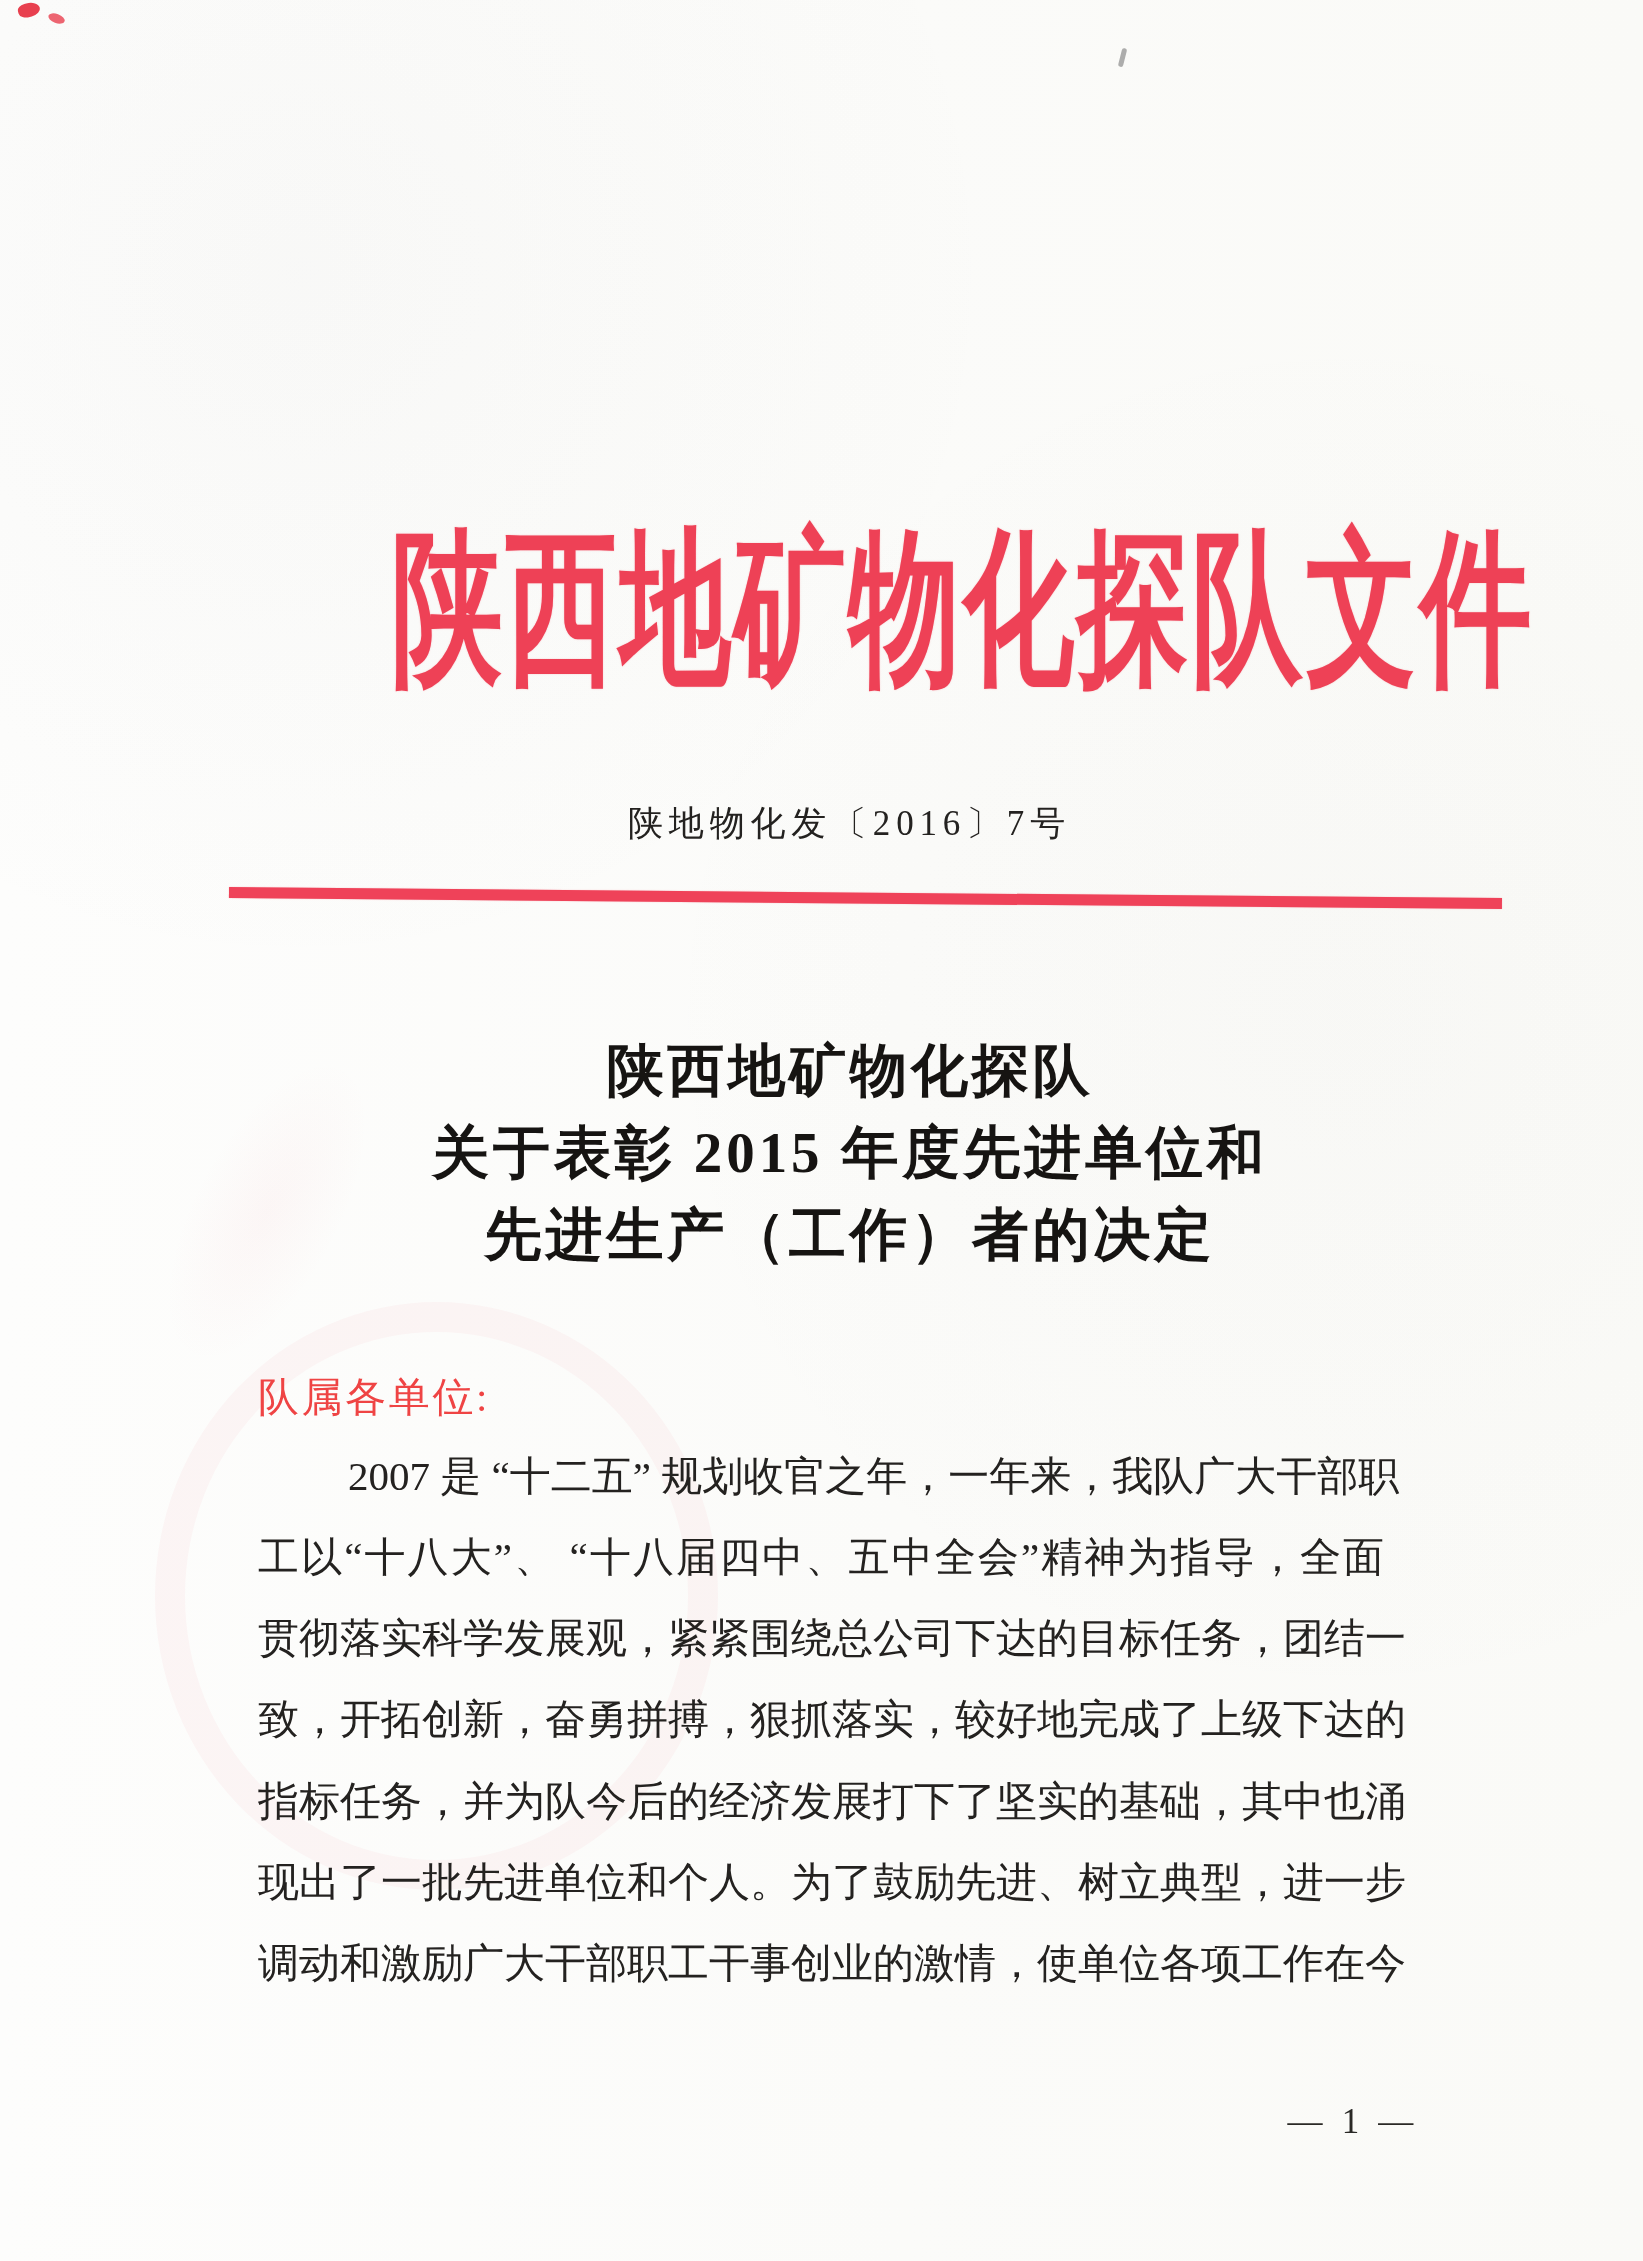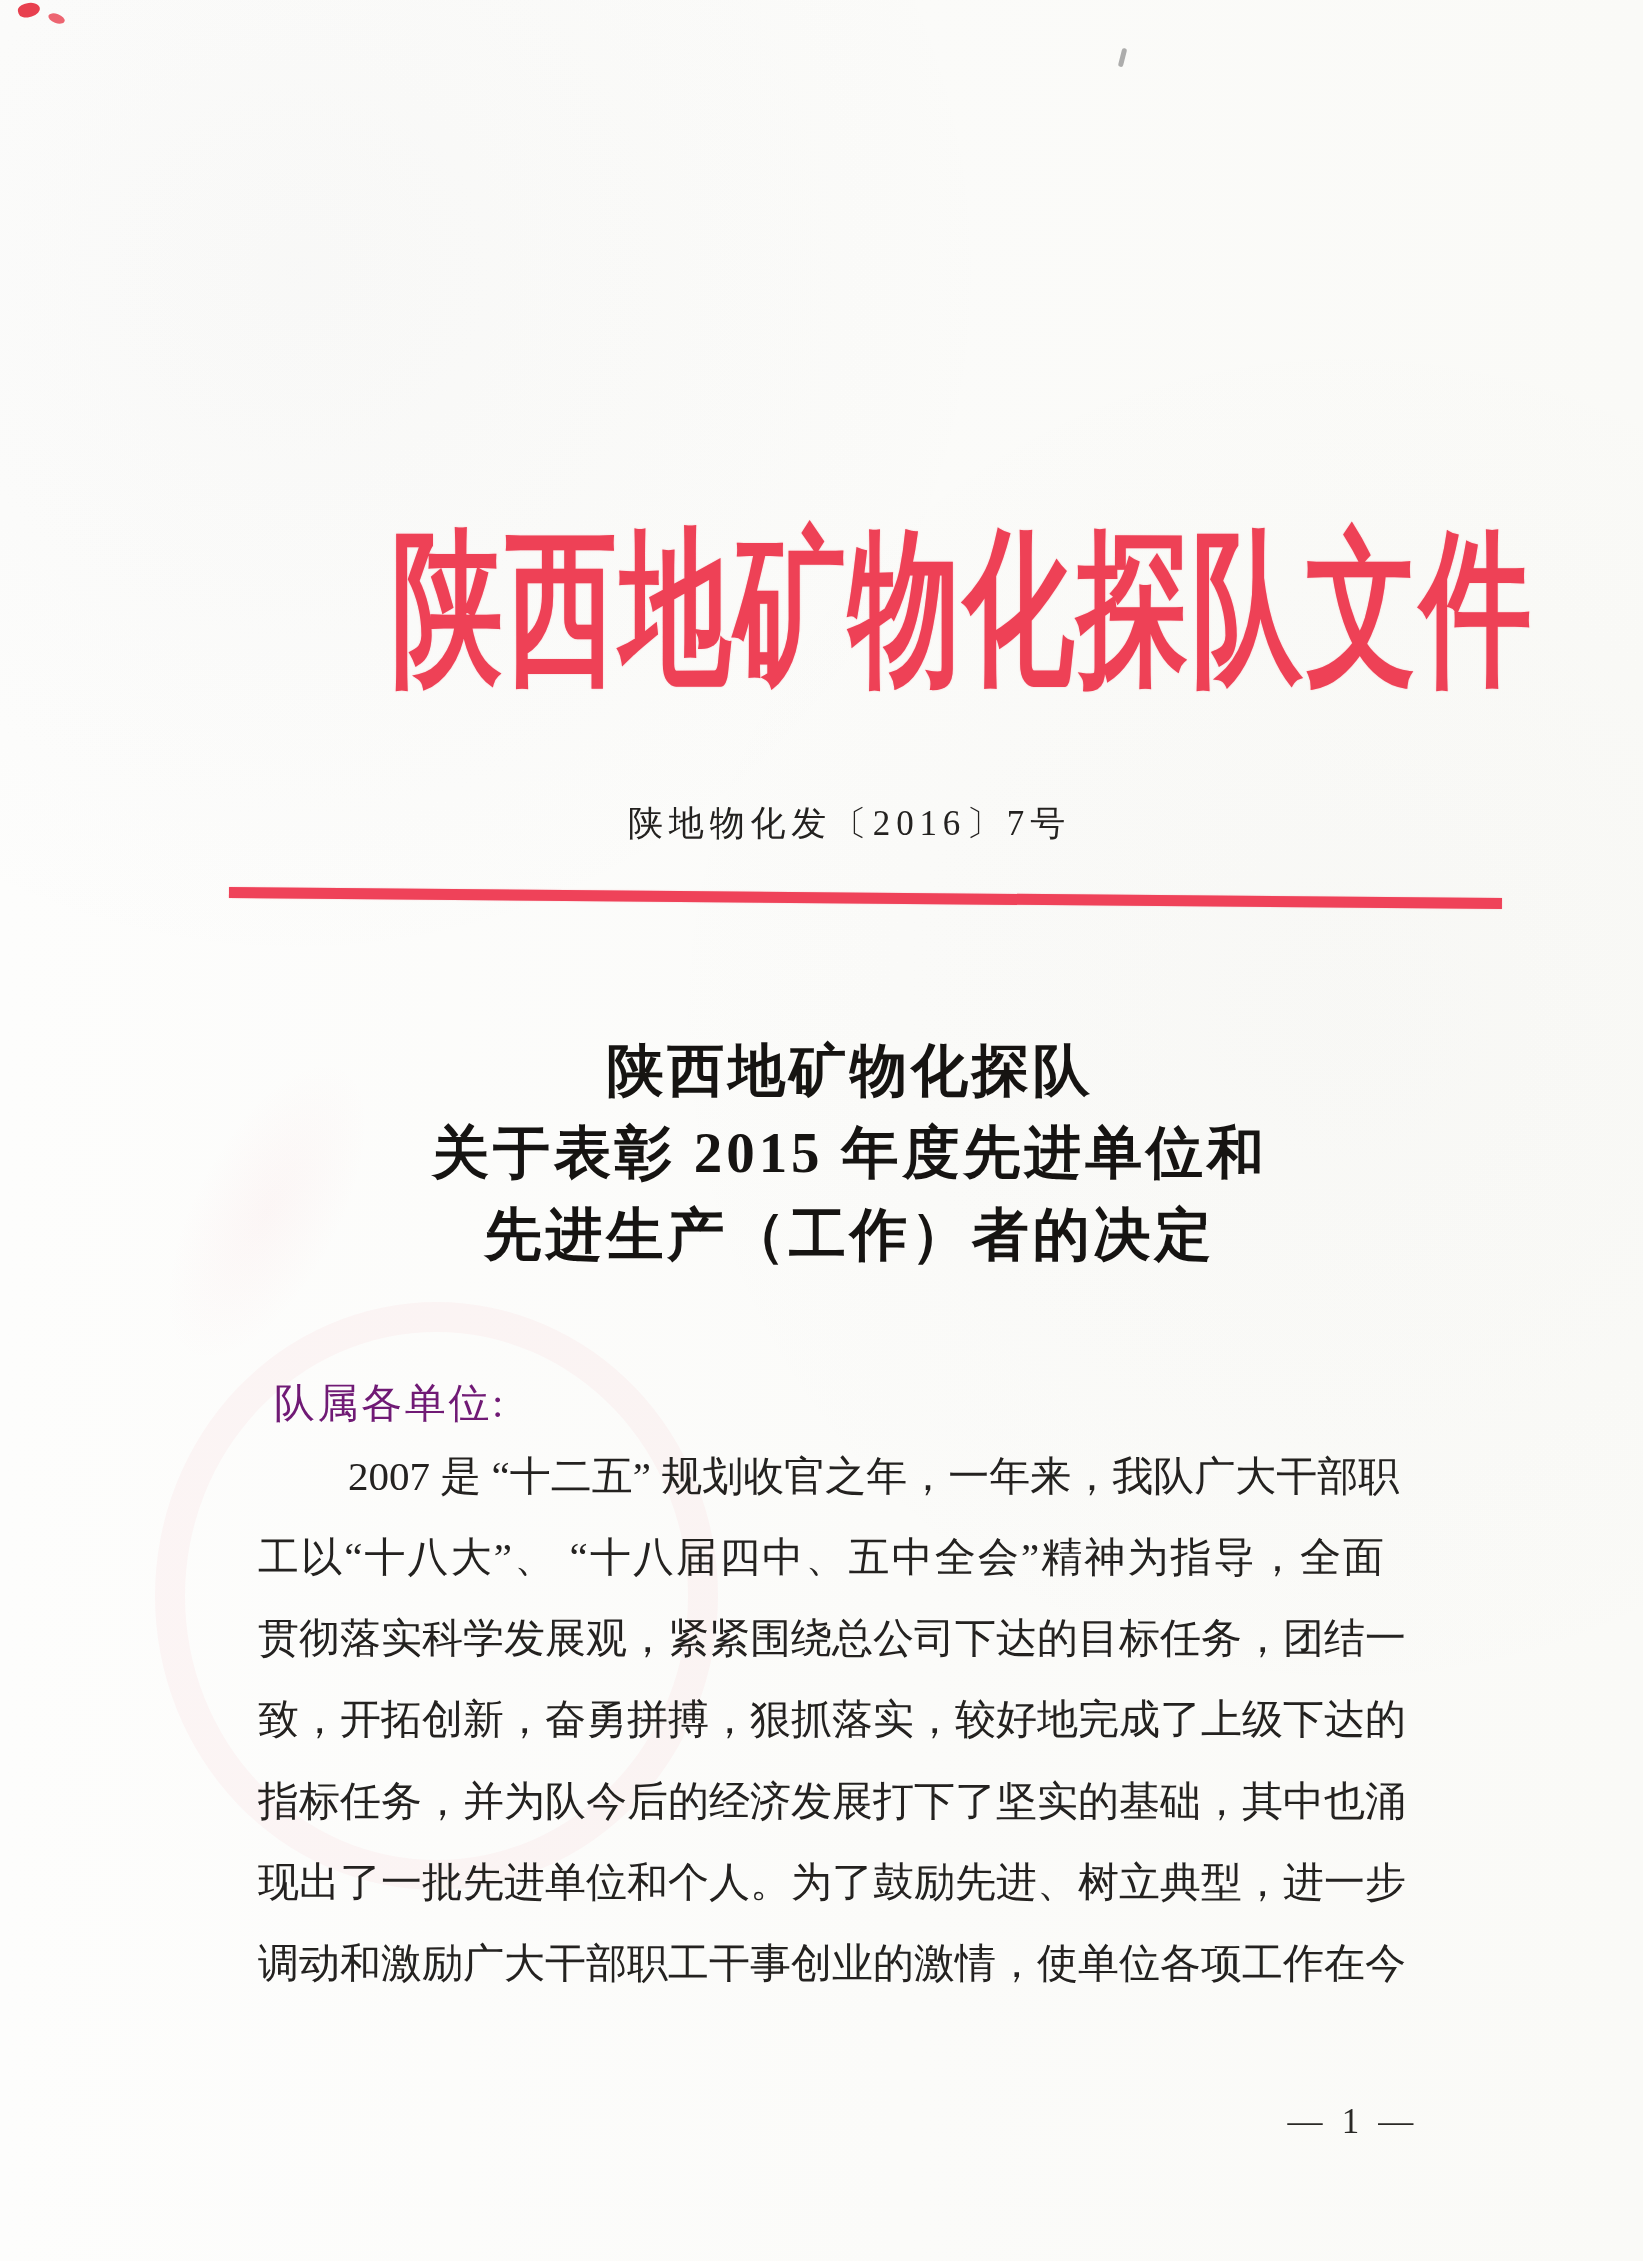--- a/index.html
+++ b/index.html
@@ -83,26 +83,25 @@
     font-size: 57px;
     font-weight: bold;
     line-height: 82px;
     letter-spacing: 3.9px;
     color: #161412;
     white-space: nowrap;
   }
   
   .salutation {
     position: absolute;
-    left: 274px;
+    left: 258px;
     top: 1370px;
     font-size: 41px;
     letter-spacing: 2.6px;
-    color: #701a75;
-    margin-top: 6px;
+    color: #ef4444;
   }
   .body-line {
     position: absolute;
     left: 258px;
     width: 1126px;
     font-size: 41px;
     line-height: 45px;
     color: #242220;
     text-align: justify;
     text-align-last: justify;

